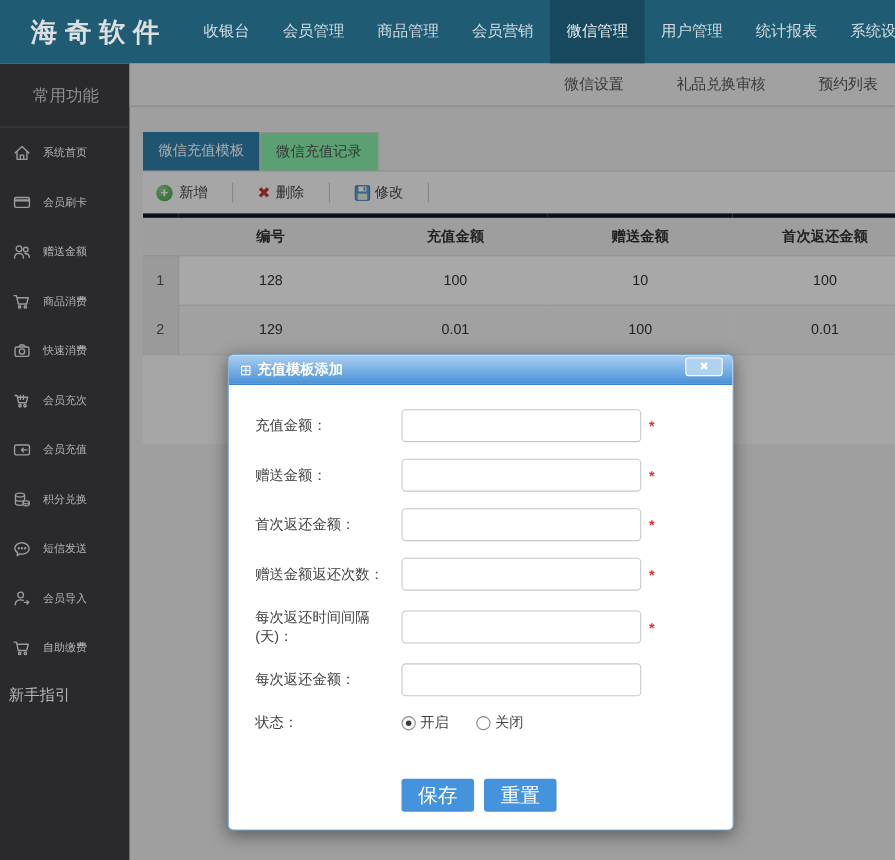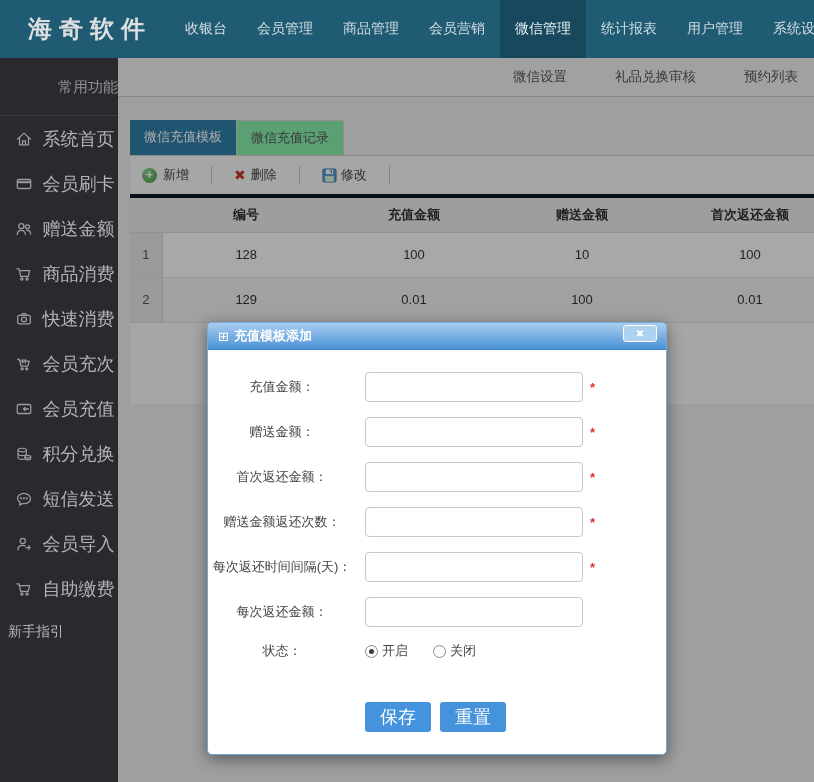--- a/index.html
+++ b/index.html
@@ -13,23 +13,23 @@
     color:#dcdee0; font-size:24px; font-weight:bold; letter-spacing:7px; }
   .nav-menu { display:flex; align-items:stretch; margin-left:18px; }
   .nav-item { display:flex; align-items:center; padding:0 15px; color:#d3dce1;
     font-size:14px; cursor:pointer; }
   .nav-item.active { background:var(--navbar-active,#17485e); color:#e8eef1; }
 
   
   .sidebar { position:absolute; left:0; top:58px; width:118px; bottom:0;
     background:var(--sidebar,#2a2a2e); color:#b4b4b6; }
   .sidebar-header { padding:20px 0 18px 30px; font-size:15px; color:#8f8f92;
-    border-bottom:1px solid #3b3b40;text-align:right; }
+    border-bottom:1px solid #3b3b40; }
   .side-item { height:45px; display:flex; align-items:center; padding-left:11px;
-    font-size:18px; cursor:pointer;justify-content:center; }
+    font-size:10px; cursor:pointer; }
   .side-item:first-of-type { margin-top:4px; }
   .side-icon { width:18px; height:18px; margin-right:10px; color:#9c9ca0; flex:0 0 auto; }
   .side-icon svg { width:18px; height:18px; display:block; }
   .side-footer { height:42px; display:flex; align-items:center; padding-left:8px;
     font-size:14px; color:#b4b4b6; cursor:pointer; }
 
   
   .content { position:absolute; left:118px; top:58px; right:0; bottom:0; background:#ededed; }
   .subnav { height:39px; background:#f1f1f1; border-bottom:1px solid #c9c9c9;
     display:flex; align-items:center; justify-content:flex-end; padding-right:16px; }
@@ -70,22 +70,22 @@
     background:linear-gradient(#a9cef1,#4a92d6); border-bottom:1px solid #3c82c4;
     display:flex; align-items:center; padding:0 10px; position:relative; }
   .modal-title-icon { color:#fff; font-size:13px; margin-right:5px; line-height:1; }
   .modal-title { color:#fff; font-size:13px; font-weight:bold; }
   .modal-close { position:absolute; right:9px; top:2px; width:34px; height:17px;
     background:#aed2f0; border:1px solid #fff; border-radius:3px; color:#fff;
     font-size:10px; font-weight:bold; display:flex; align-items:center;
     justify-content:center; cursor:pointer; }
   .modal-body { padding-top:22px; }
   .field-row { display:flex; align-items:center; margin-bottom:15px; }
-  .field-label { width:148px; text-align:center; font-size:13px; color:#444;
-    margin-right:9px; flex:0 0 auto; }
+  .field-label { width:148px; text-align:left; font-size:13px; color:#444;
+    margin-right:9px; flex:0 0 auto;padding-left:24px; }
   .field-input { width:218px; height:30px; border:1px solid #c8c8c8; border-radius:4px;
     padding:0 8px; font-size:13px; color:#333; outline:none; }
   .req-mark { color:var(--required,#e03131); font-size:13px; font-weight:bold; margin-left:7px; }
   .status-row { display:flex; align-items:center; margin:4px 0 18px 0; }
   .radio-group { display:flex; align-items:center;gap:11px; }
   .radio-opt { display:flex; align-items:center; margin-right:14px; cursor:pointer;
     font-size:13px; color:#444; }
   .radio-circle { width:13px; height:13px; border-radius:50%; border:1px solid #8a8a8a;
     background:#fdfdfd; margin-right:4px; position:relative; }
   .radio-circle.checked::after { content:""; position:absolute; left:3px; top:3px;
@@ -99,22 +99,22 @@
 <body>
 
 <div class="navbar">
   <div class="logo">海奇软件</div>
   <div class="nav-menu">
     <div class="nav-item">收银台</div>
     <div class="nav-item">会员管理</div>
     <div class="nav-item">商品管理</div>
     <div class="nav-item">会员营销</div>
     <div class="nav-item active">微信管理</div>
+    <div class="nav-item">用户管理</div>
     <div class="nav-item">统计报表</div>
-    <div class="nav-item">用户管理</div>
     <div class="nav-item">系统设置</div>
 
   </div>
 </div>
 
 <div class="sidebar">
   <div class="sidebar-header">常用功能</div>
 
   <div class="side-item">
     <span class="side-icon">

